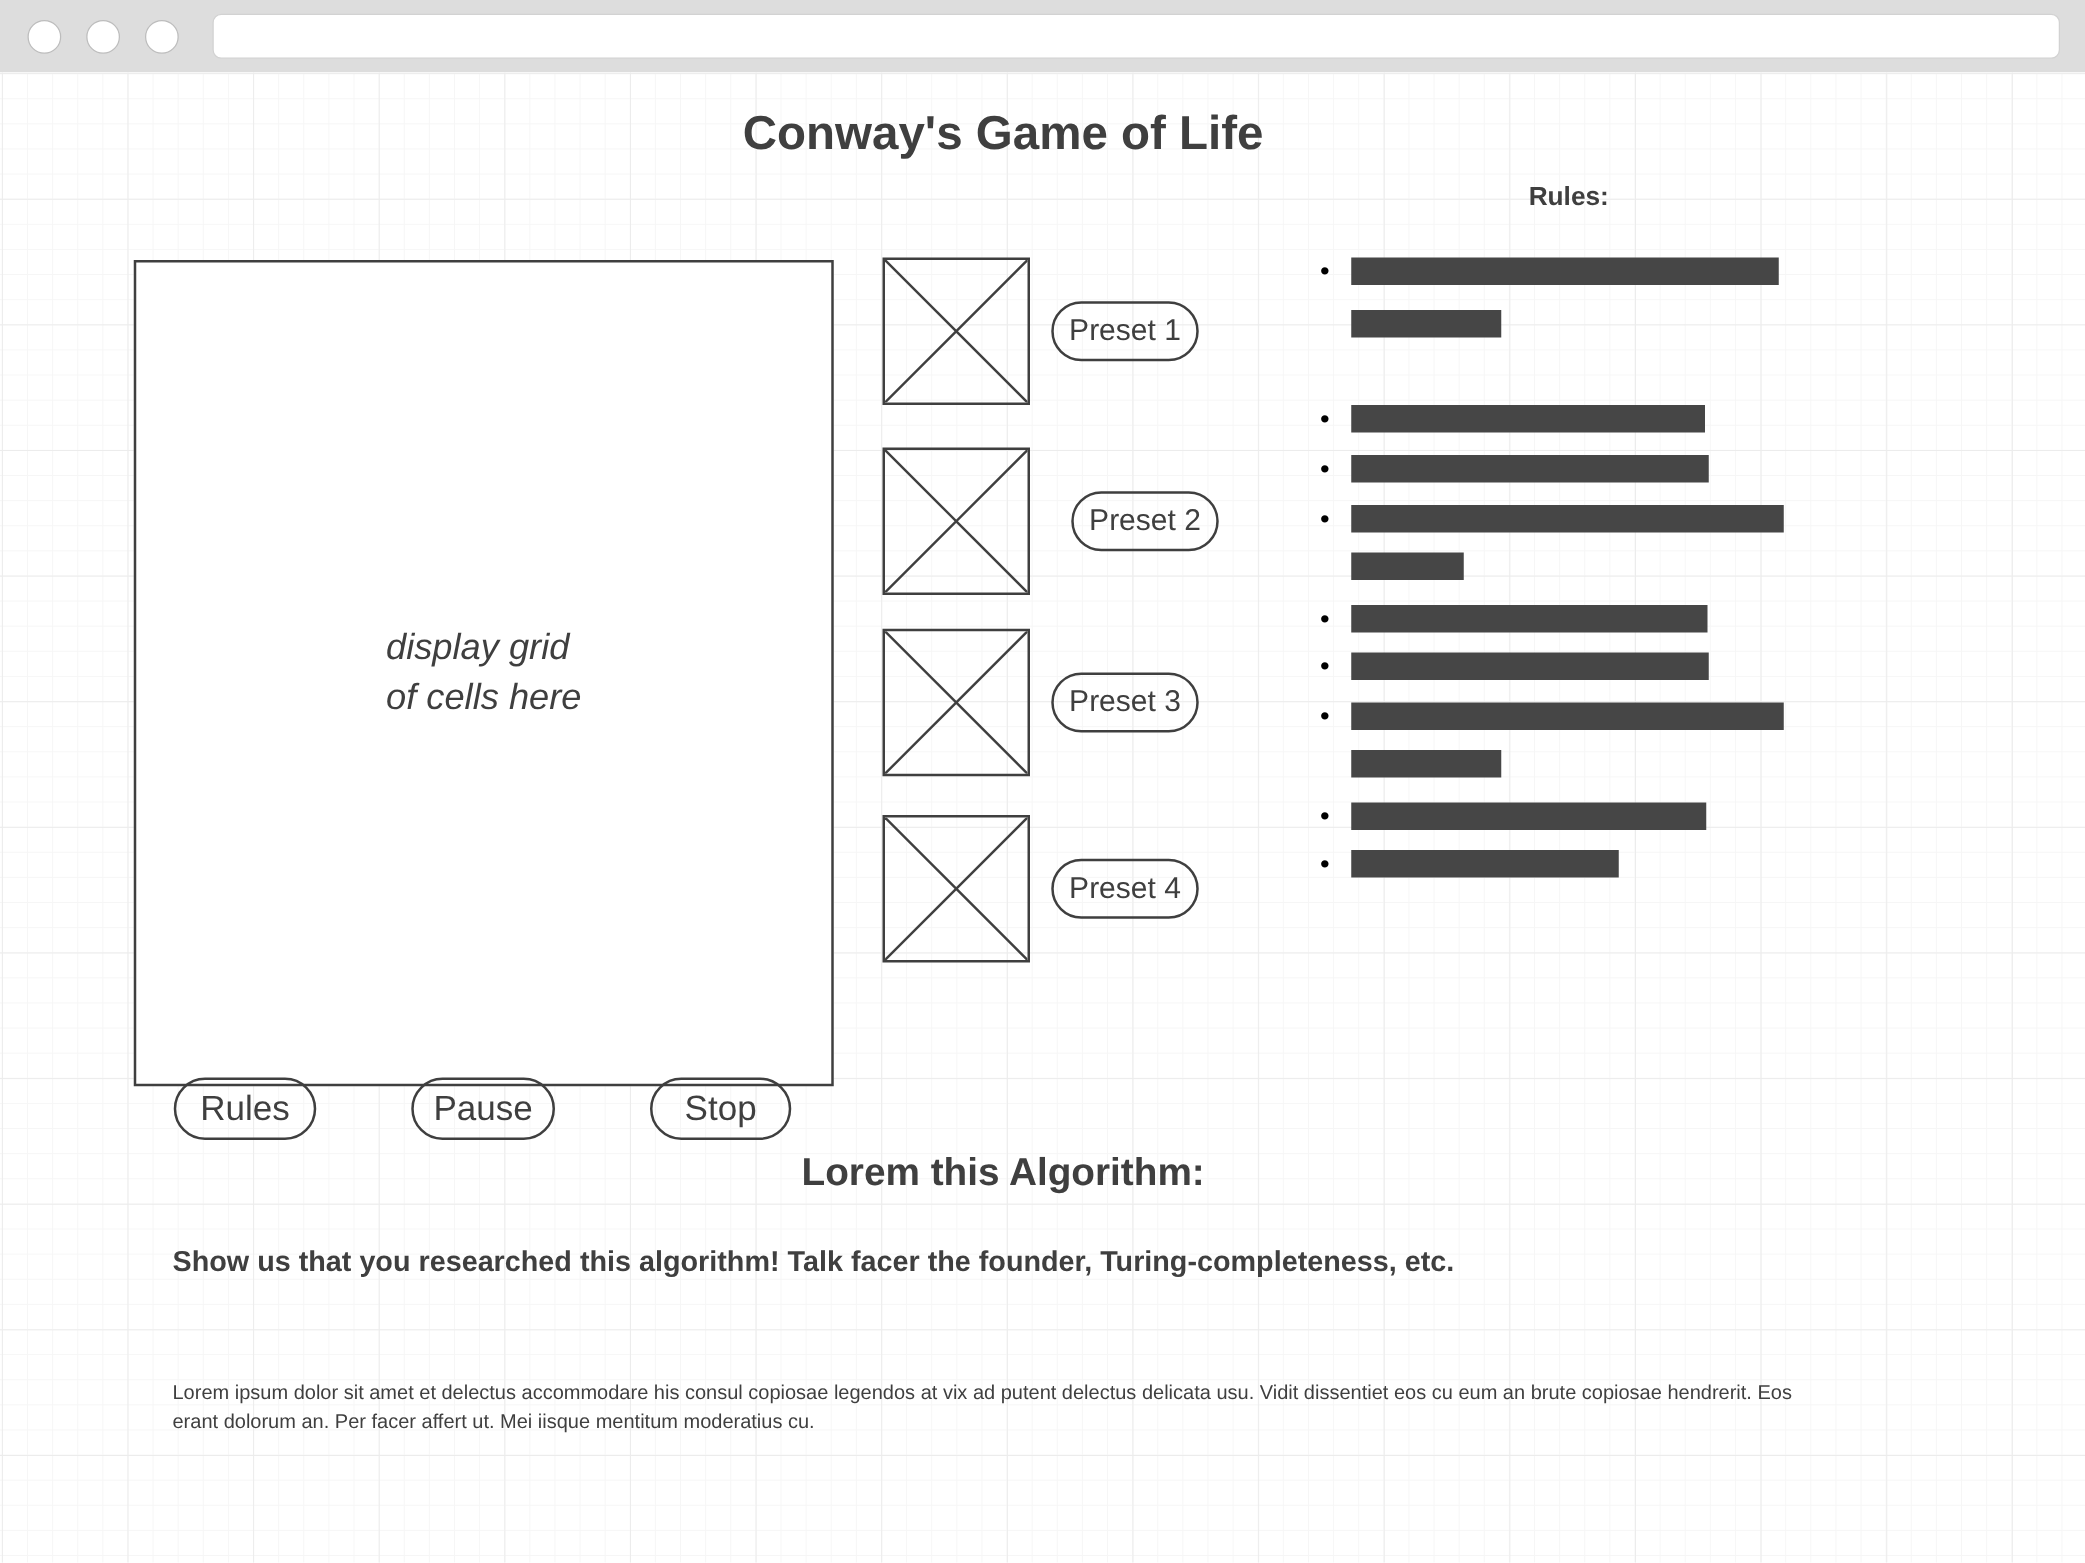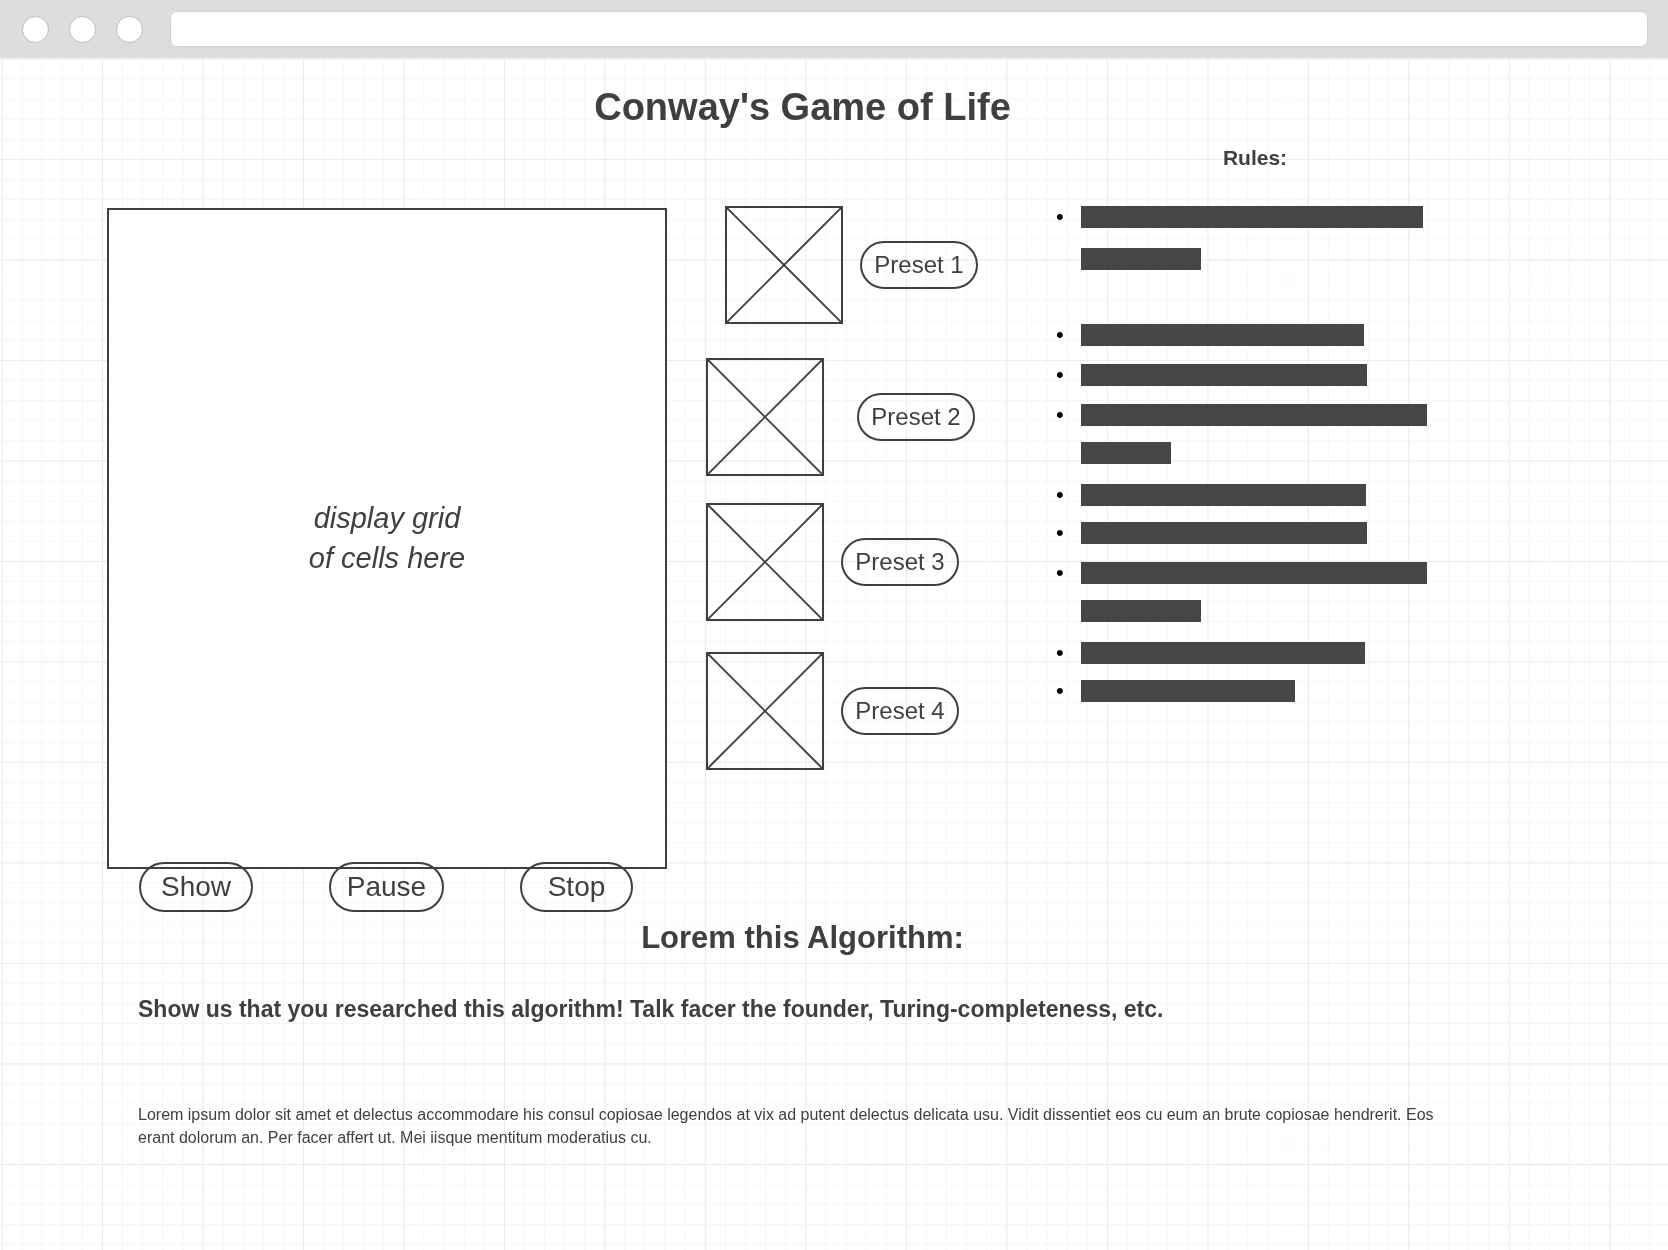--- a/index.html
+++ b/index.html
@@ -66,27 +66,27 @@
   
   #display-grid-box {
     position: absolute; left: 107px; top: 150px;
     width: 560px; height: 661px;
     background: #ffffff;
     border: 2px solid #3f3f3f;
     display: flex; align-items: center; justify-content: center;
   }
   #display-grid-text {
     font-size: 29px; font-style: italic; color: #3f3f3f;
-    text-align: center; line-height: 1.35;
+    text-align: left; line-height: 1.35;
     white-space: pre-line;
   }
 
   
   .preset-row { position: absolute; display: flex; align-items: center; }
-  #preset-row-0 { left: 725px; top: 148px; }
+  #preset-row-0 { left: 706px; top: 148px; }
   #preset-row-1 { left: 706px; top: 300px; gap: 16px; }
   #preset-row-2 { left: 706px; top: 445px; }
   #preset-row-3 { left: 706px; top: 594px; }
 
   .img-placeholder {
     width: 118px; height: 118px;
     border: 2px solid #3f3f3f;
     background: transparent;
     position: relative;
   }
@@ -201,21 +201,21 @@
     <div class="img-placeholder">
       <svg viewBox="0 0 118 118" preserveAspectRatio="none" aria-hidden="true">
         <line x1="0" y1="0" x2="118" y2="118" stroke="#3f3f3f" stroke-width="2"></line>
         <line x1="118" y1="0" x2="0" y2="118" stroke="#3f3f3f" stroke-width="2"></line>
       </svg>
     </div>
     <div class="pill preset-pill">Preset 4</div>
   </div>
 
   <div id="transport-buttons">
-    <div class="pill transport-pill" id="play-button">Show</div>
+    <div class="pill transport-pill" id="play-button">Rules</div>
     <div class="pill transport-pill" id="pause-button">Pause</div>
     <div class="pill transport-pill" id="stop-button">Stop</div>
   </div>
 
   <div id="rules-list">
       <div class="rule-line" style="position: absolute; top: 0px;">
         <span class="rule-bullet">•</span>
         <span class="rule-bar" style="width: 342px; background: rgb(70, 70, 70);"></span>
       </div>
       <div class="rule-line" style="position: absolute; top: 42px;">

